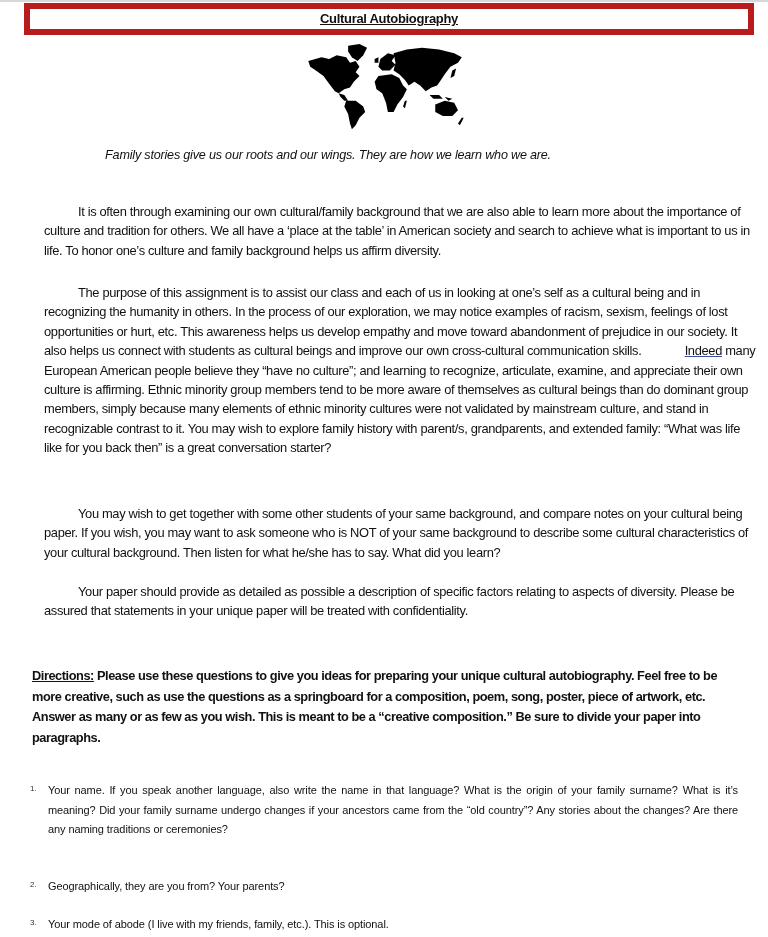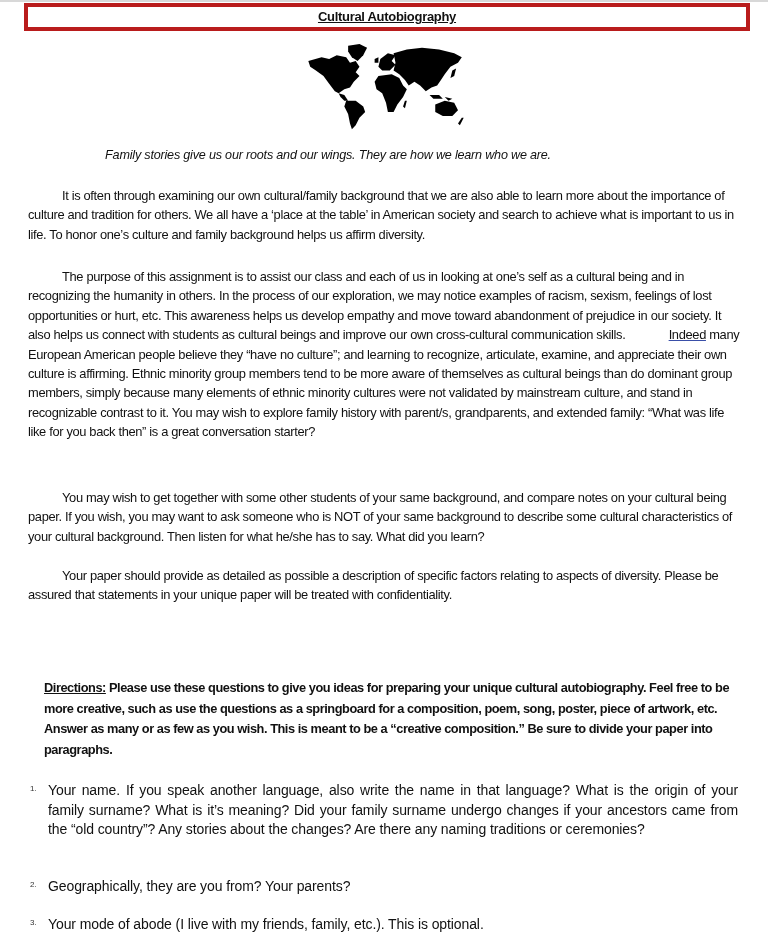--- a/index.html
+++ b/index.html
@@ -3,49 +3,49 @@
 <meta charset="utf-8">
 <style>
   html, body { margin: 0; padding: 0; background: #ffffff; }
   body {
     width: 768px; height: 937px; overflow: hidden; position: relative;
     font-family: "Liberation Sans", sans-serif; color: #111111;
   }
   .top-shade { position: absolute; left: 0; top: 0; width: 768px; height: 2px; background: #d8d8d8; }
   .title-box {
     position: absolute; left: 24px; top: 3px; width: 718px; height: 20px;
-    border: 4px solid #b91c1c; text-align: center;
+    border: 6px solid #b91c1c; text-align: center;
   }
   .title {
     font-family: "Liberation Sans Narrow", "Liberation Sans", sans-serif;
     font-size: 13px; font-weight: bold; text-decoration: underline; line-height: 20px;
     letter-spacing: -0.3px;
   }
   .map { position: absolute; left: 300px; top: 42px; width: 172px; height: 90px; }
   .tagline {
     position: absolute; left: 0; top: 148px; width: 656px; text-align: center;
     font-size: 12.6px; font-style: italic; letter-spacing: -0.2px;
   }
   .para {
     position: absolute; left: 28px; width: 712px;
-    font-size: 12.9px; line-height: 19.4px; letter-spacing: -0.35px; margin: 0;
+    font-size: 12.9px; line-height: 19.4px; letter-spacing: -0.35px; margin: 16px;
   }
   .para .indent { display: inline-block; width: 34px; }
   .underline-link { text-decoration: underline; text-decoration-color: #3a4fa8; padding-left: 40px; }
   .directions {
     position: absolute; left: 28px; width: 712px; top: 662px;
-    font-size: 12.8px; font-weight: bold; line-height: 20.5px; letter-spacing: -0.45px; margin: 16px;
+    font-size: 12.8px; font-weight: bold; line-height: 20.5px; letter-spacing: -0.45px; margin: 4px;
   }
   .directions .lead { text-decoration: underline; }
   .list { position: absolute; left: 28px; width: 712px; margin: 0; padding: 0; list-style: none; }
   .list-item { position: absolute; left: 0; width: 712px; }
   .marker { position: absolute; left: 2px; top: 3px; font-size: 8px; color: #333; }
   .item-text {
     position: absolute; left: 20px; width: 690px;
-    font-size: 14px; line-height: 19.5px; letter-spacing: -0.1px; text-align: justify;
+    font-size: 11px; line-height: 19.5px; letter-spacing: -0.1px; text-align: justify;
   }
 </style>
 </head>
 <body>
 
 <div class="top-shade"></div>
 
 <div class="title-box">
   <span class="title">Cultural Autobiography</span>
 </div>

